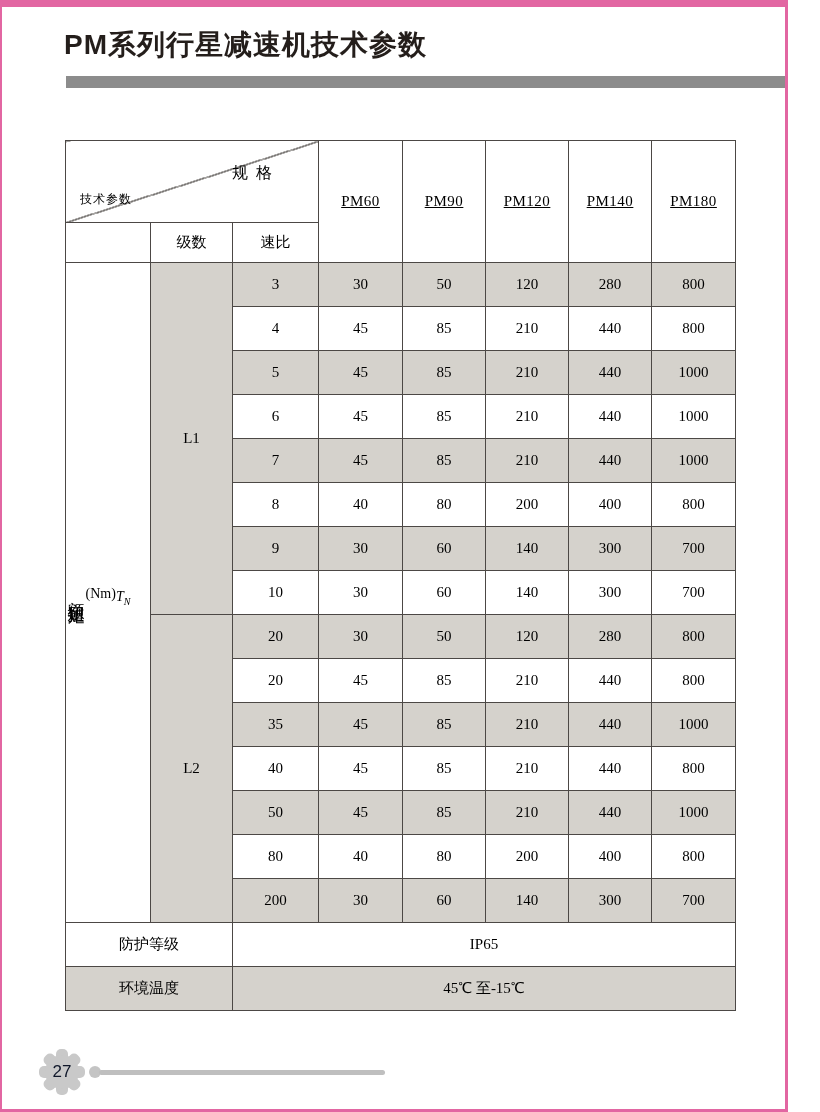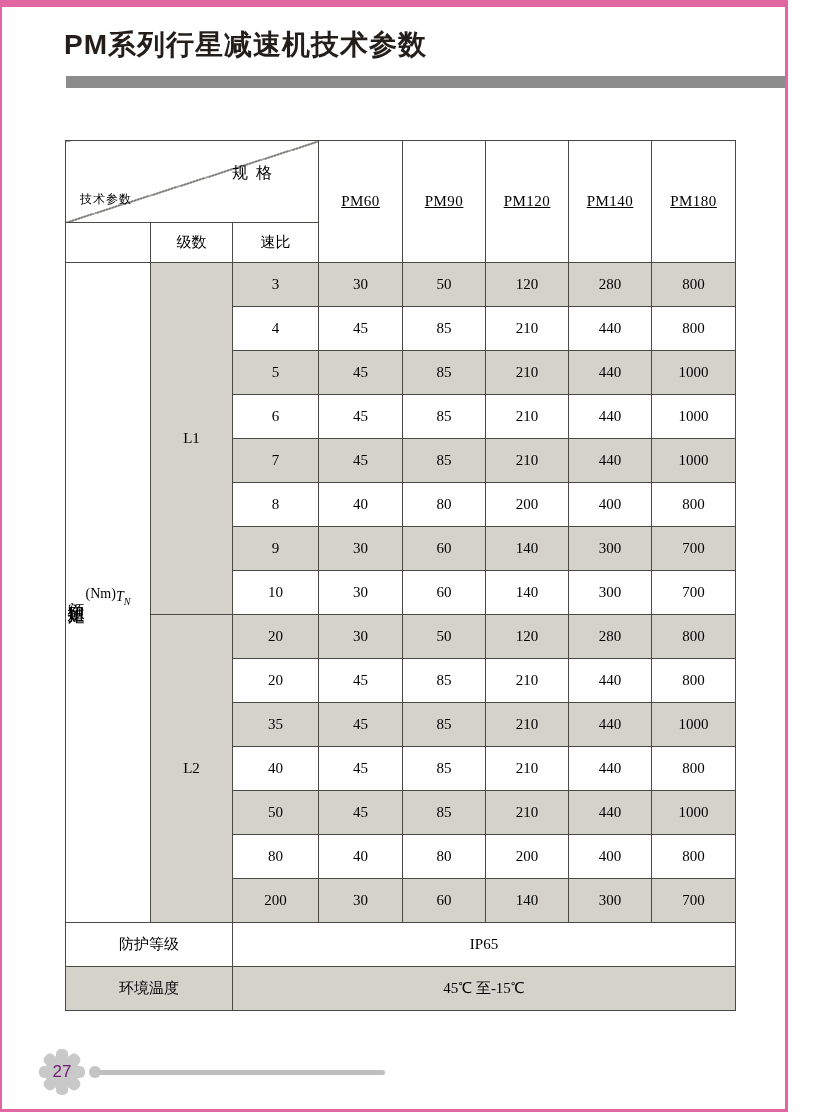--- a/index.html
+++ b/index.html
@@ -56,21 +56,21 @@
   .vwrap { display:flex; flex-direction:row; align-items:center; line-height:1.15; }
   .vchars { writing-mode:vertical-rl; text-orientation:upright; font-size:17px; letter-spacing:2px; }
   .vunit  { font-size:14px; margin-top:3px; }
   .vsym   { font-size:14px; font-style:italic; margin-top:11px; }
   .vsym sub { font-size:10px; font-style:italic; }
 
   
   .gear-wrap { position:absolute; left:38px; top:1048px; width:48px; height:48px; }
   .gear-num {
     position:absolute; inset:0; display:flex; align-items:center; justify-content:center;
-    font-family:"Liberation Sans", sans-serif; font-size:17px; color:#701a75;
+    font-family:"Liberation Sans", sans-serif; font-size:17px; color:#0f172a;
   }
   .dot {
     position:absolute; left:89px; top:1066px; width:12px; height:12px;
     border-radius:50%; background:#c4c4c4;
   }
   .rule {
     position:absolute; left:99px; top:1070px; width:286px; height:5px;
     background:#bfbfbf; border-radius:3px;
   }
 </style>

